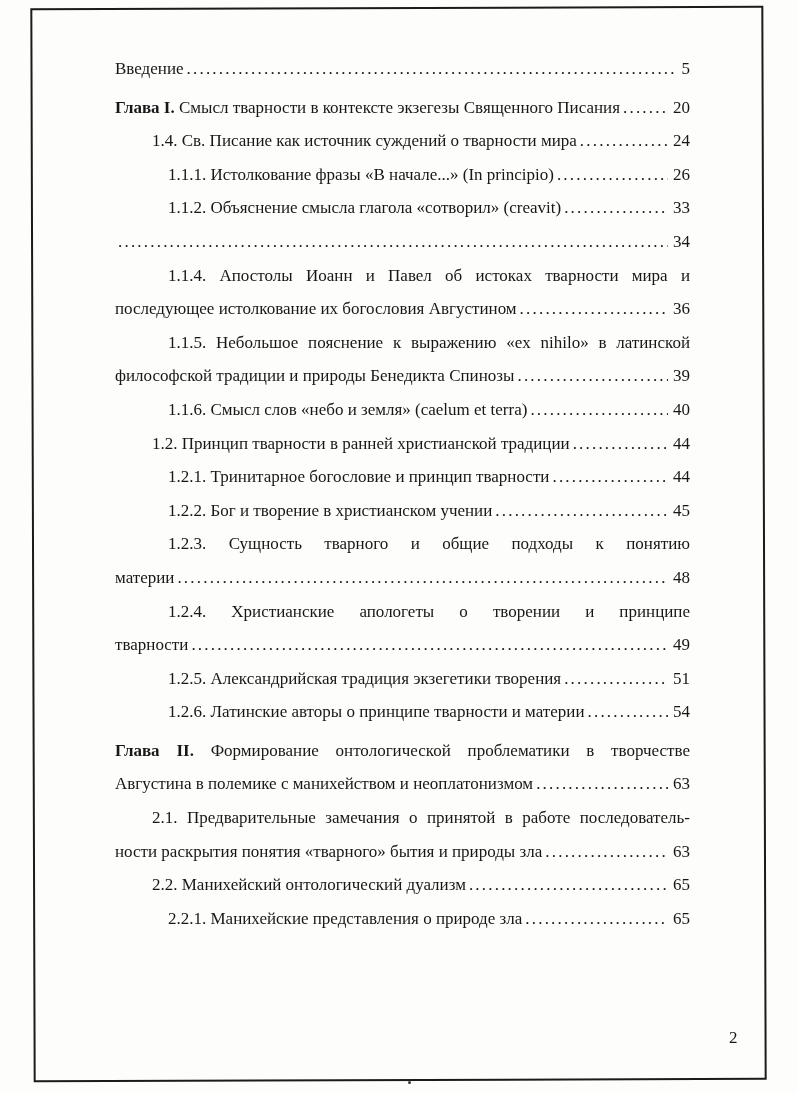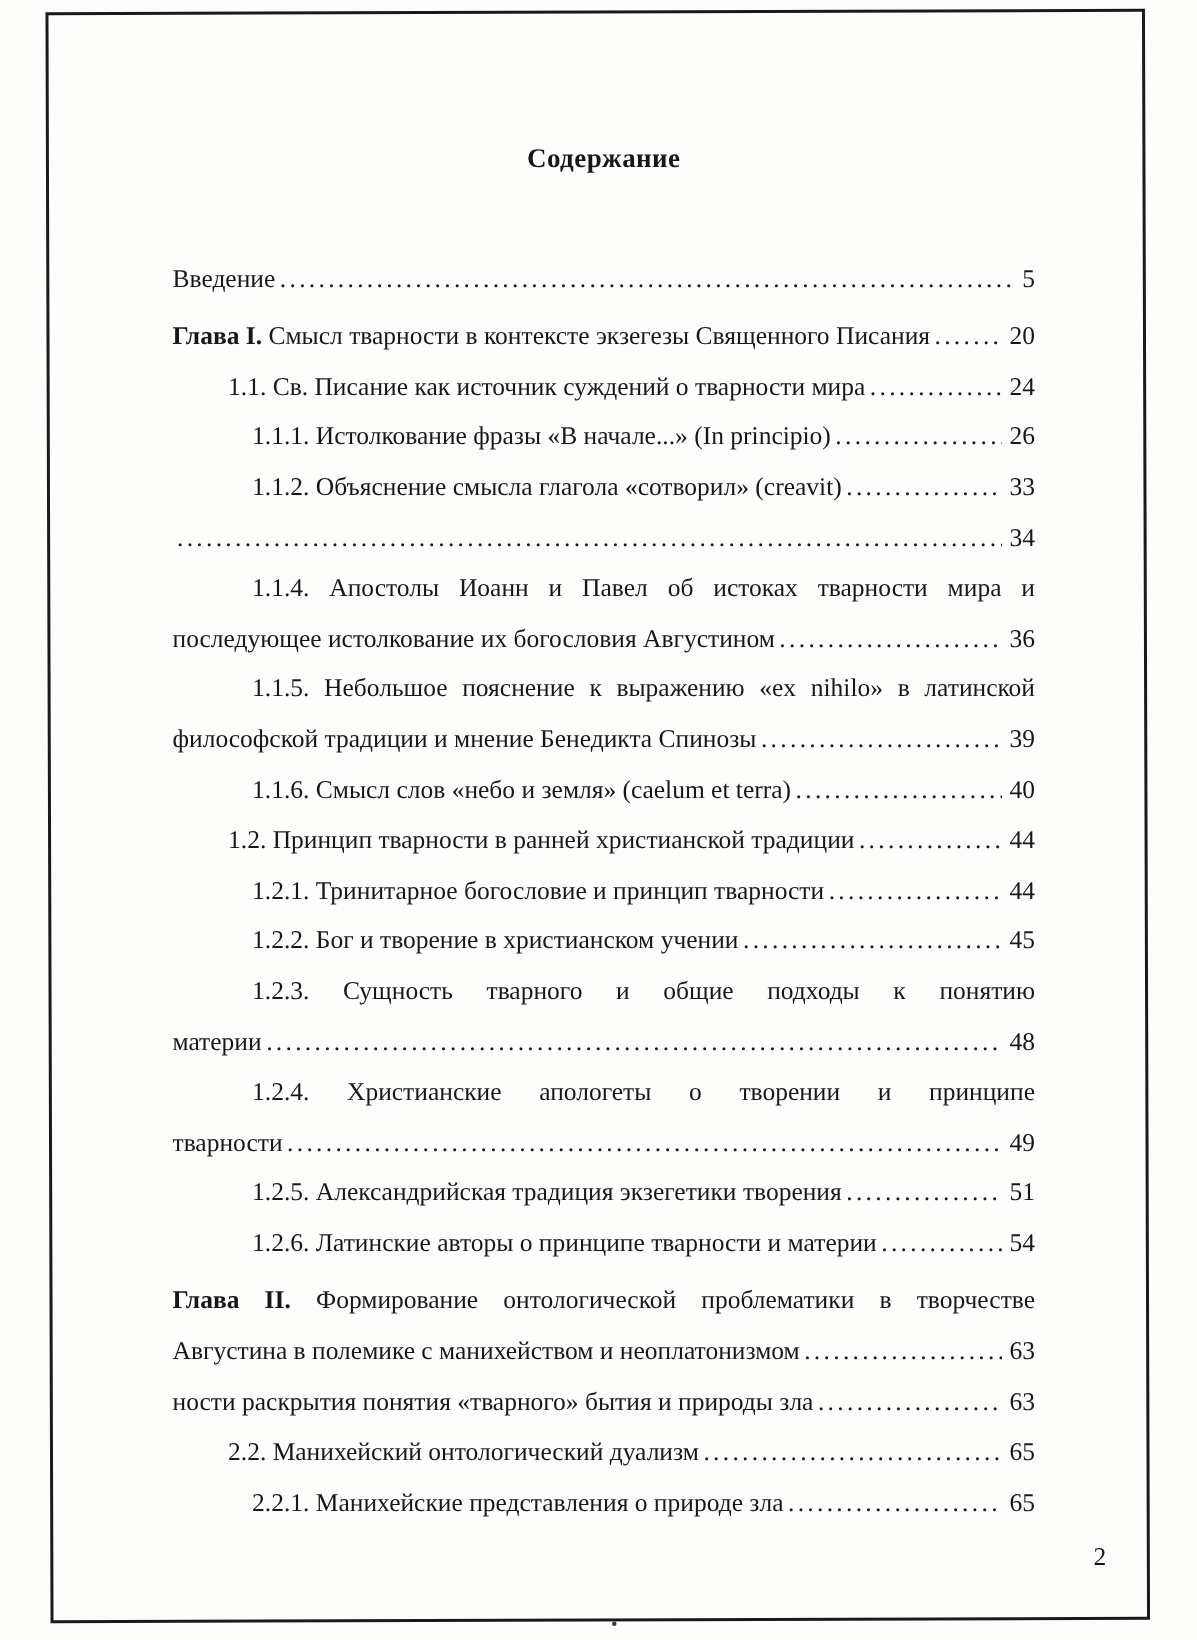--- a/index.html
+++ b/index.html
@@ -74,39 +74,38 @@
     background: #3a3a3a;
     border-radius: 50%;
   }
 </style>
 </head>
 <body>
 
 <div class="page">
   <div class="border-frame"></div>
   <div class="content">
-    <div class="title">Содержание</div>
     <div class="toc">
         <div class="entry">
           <span class="lastline">
             <span class="ltext" style="padding-left: 0px;">Введение</span>
             <span class="dots">........................................................................................................................................................</span>
             <span class="pagenum">5</span>
           </span>
         </div>
         <div class="entry gap">
           <span class="lastline">
             <span class="ltext" style="padding-left: 0px;"><span class="bold">Глава I. </span>Смысл тварности в контексте экзегезы Священного Писания</span>
             <span class="dots">........................................................................................................................................................</span>
             <span class="pagenum">20</span>
           </span>
         </div>
         <div class="entry">
           <span class="lastline">
-            <span class="ltext" style="padding-left: 37px;">1.1. Св. Писание как источник суждений о тварности мира</span>
+            <span class="ltext" style="padding-left: 37px;">1.4. Св. Писание как источник суждений о тварности мира</span>
             <span class="dots">........................................................................................................................................................</span>
             <span class="pagenum">24</span>
           </span>
         </div>
         <div class="entry">
           <span class="lastline">
             <span class="ltext" style="padding-left: 53px;">1.1.1. Истолкование фразы «В начале...» (In principio)</span>
             <span class="dots">........................................................................................................................................................</span>
             <span class="pagenum">26</span>
           </span>
@@ -128,21 +127,21 @@
           <span class="fline" style="text-indent: 53px;">1.1.4. Апостолы Иоанн и Павел об истоках тварности мира и</span>
           <span class="lastline">
             <span class="ltext">последующее истолкование их богословия Августином</span>
             <span class="dots">........................................................................................................................................................</span>
             <span class="pagenum">36</span>
           </span>
         </div>
         <div class="entry">
           <span class="fline" style="text-indent: 53px;">1.1.5. Небольшое пояснение к выражению «ex nihilo» в латинской</span>
           <span class="lastline">
-            <span class="ltext">философской традиции и мнение Бенедикта Спинозы</span>
+            <span class="ltext">философской традиции и природы Бенедикта Спинозы</span>
             <span class="dots">........................................................................................................................................................</span>
             <span class="pagenum">39</span>
           </span>
         </div>
         <div class="entry">
           <span class="lastline">
             <span class="ltext" style="padding-left: 53px;">1.1.6. Смысл слов «небо и земля» (caelum et terra)</span>
             <span class="dots">........................................................................................................................................................</span>
             <span class="pagenum">40</span>
           </span>
@@ -200,20 +199,21 @@
         </div>
         <div class="entry gap">
           <span class="fline" style="text-indent: 0px;"><span class="bold">Глава II. </span>Формирование онтологической проблематики в творчестве</span>
           <span class="lastline">
             <span class="ltext">Августина в полемике с манихейством и неоплатонизмом</span>
             <span class="dots">........................................................................................................................................................</span>
             <span class="pagenum">63</span>
           </span>
         </div>
         <div class="entry">
+          <span class="fline" style="text-indent: 37px;">2.1. Предварительные замечания о принятой в работе последователь-</span>
           <span class="lastline">
             <span class="ltext">ности раскрытия понятия «тварного» бытия и природы зла</span>
             <span class="dots">........................................................................................................................................................</span>
             <span class="pagenum">63</span>
           </span>
         </div>
         <div class="entry">
           <span class="lastline">
             <span class="ltext" style="padding-left: 37px;">2.2. Манихейский онтологический дуализм</span>
             <span class="dots">........................................................................................................................................................</span>

